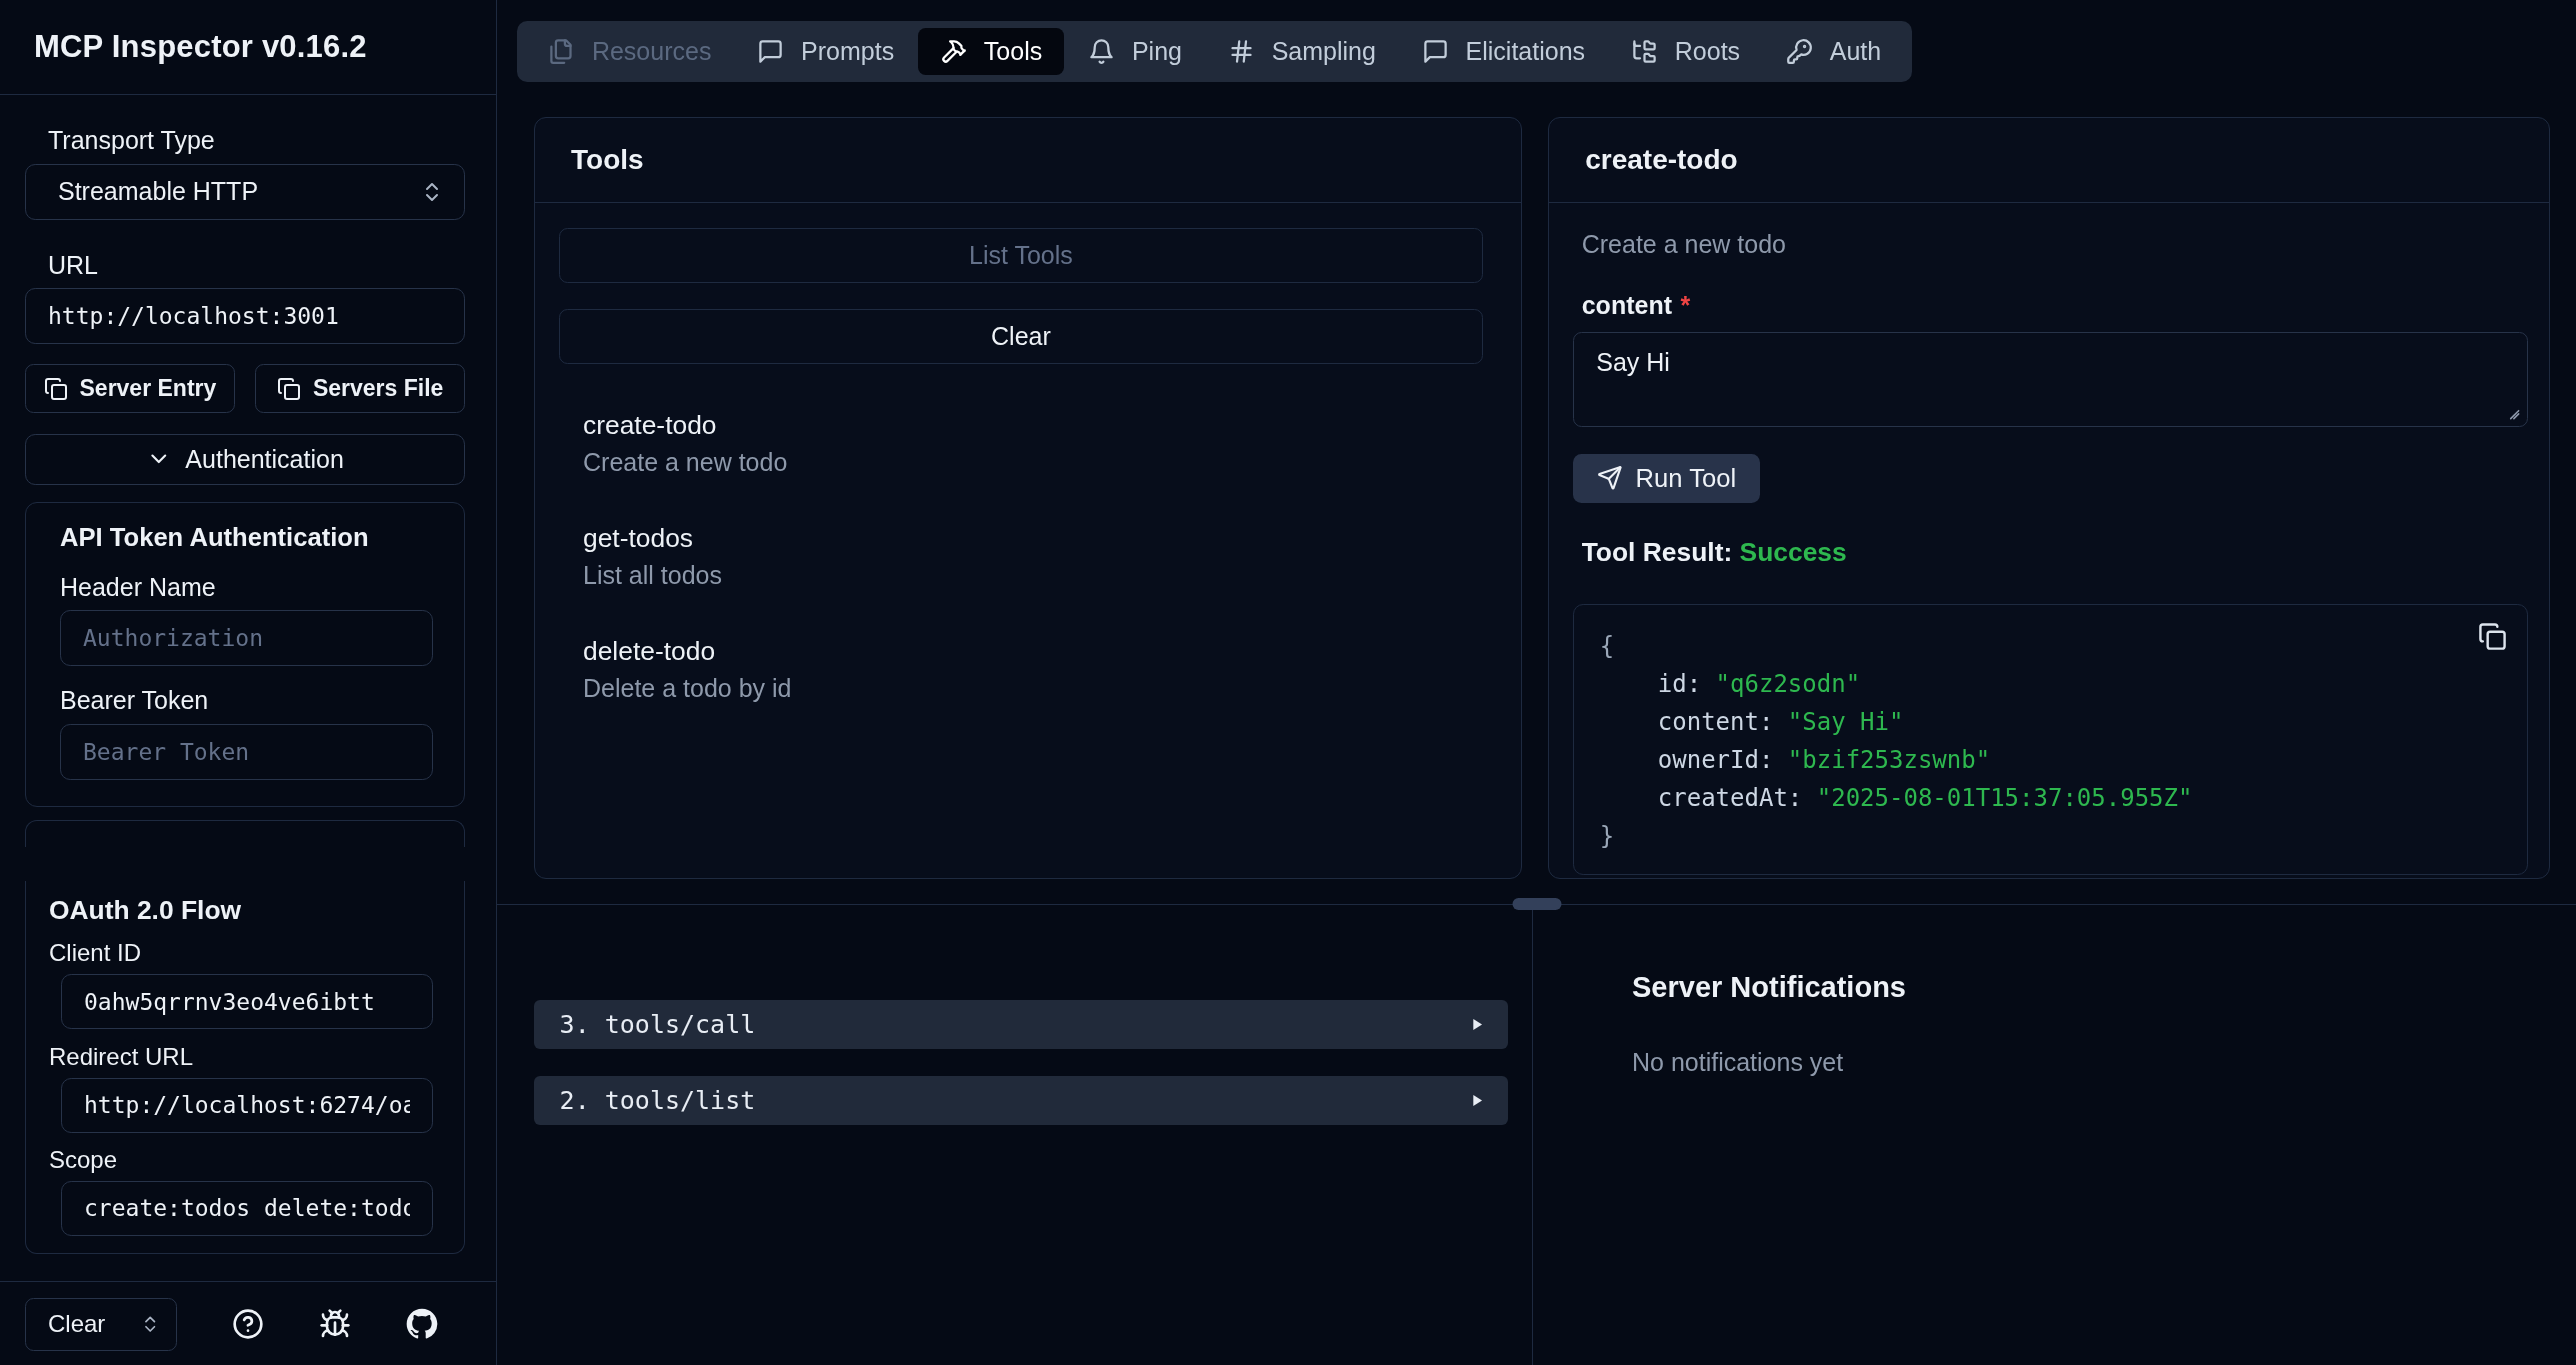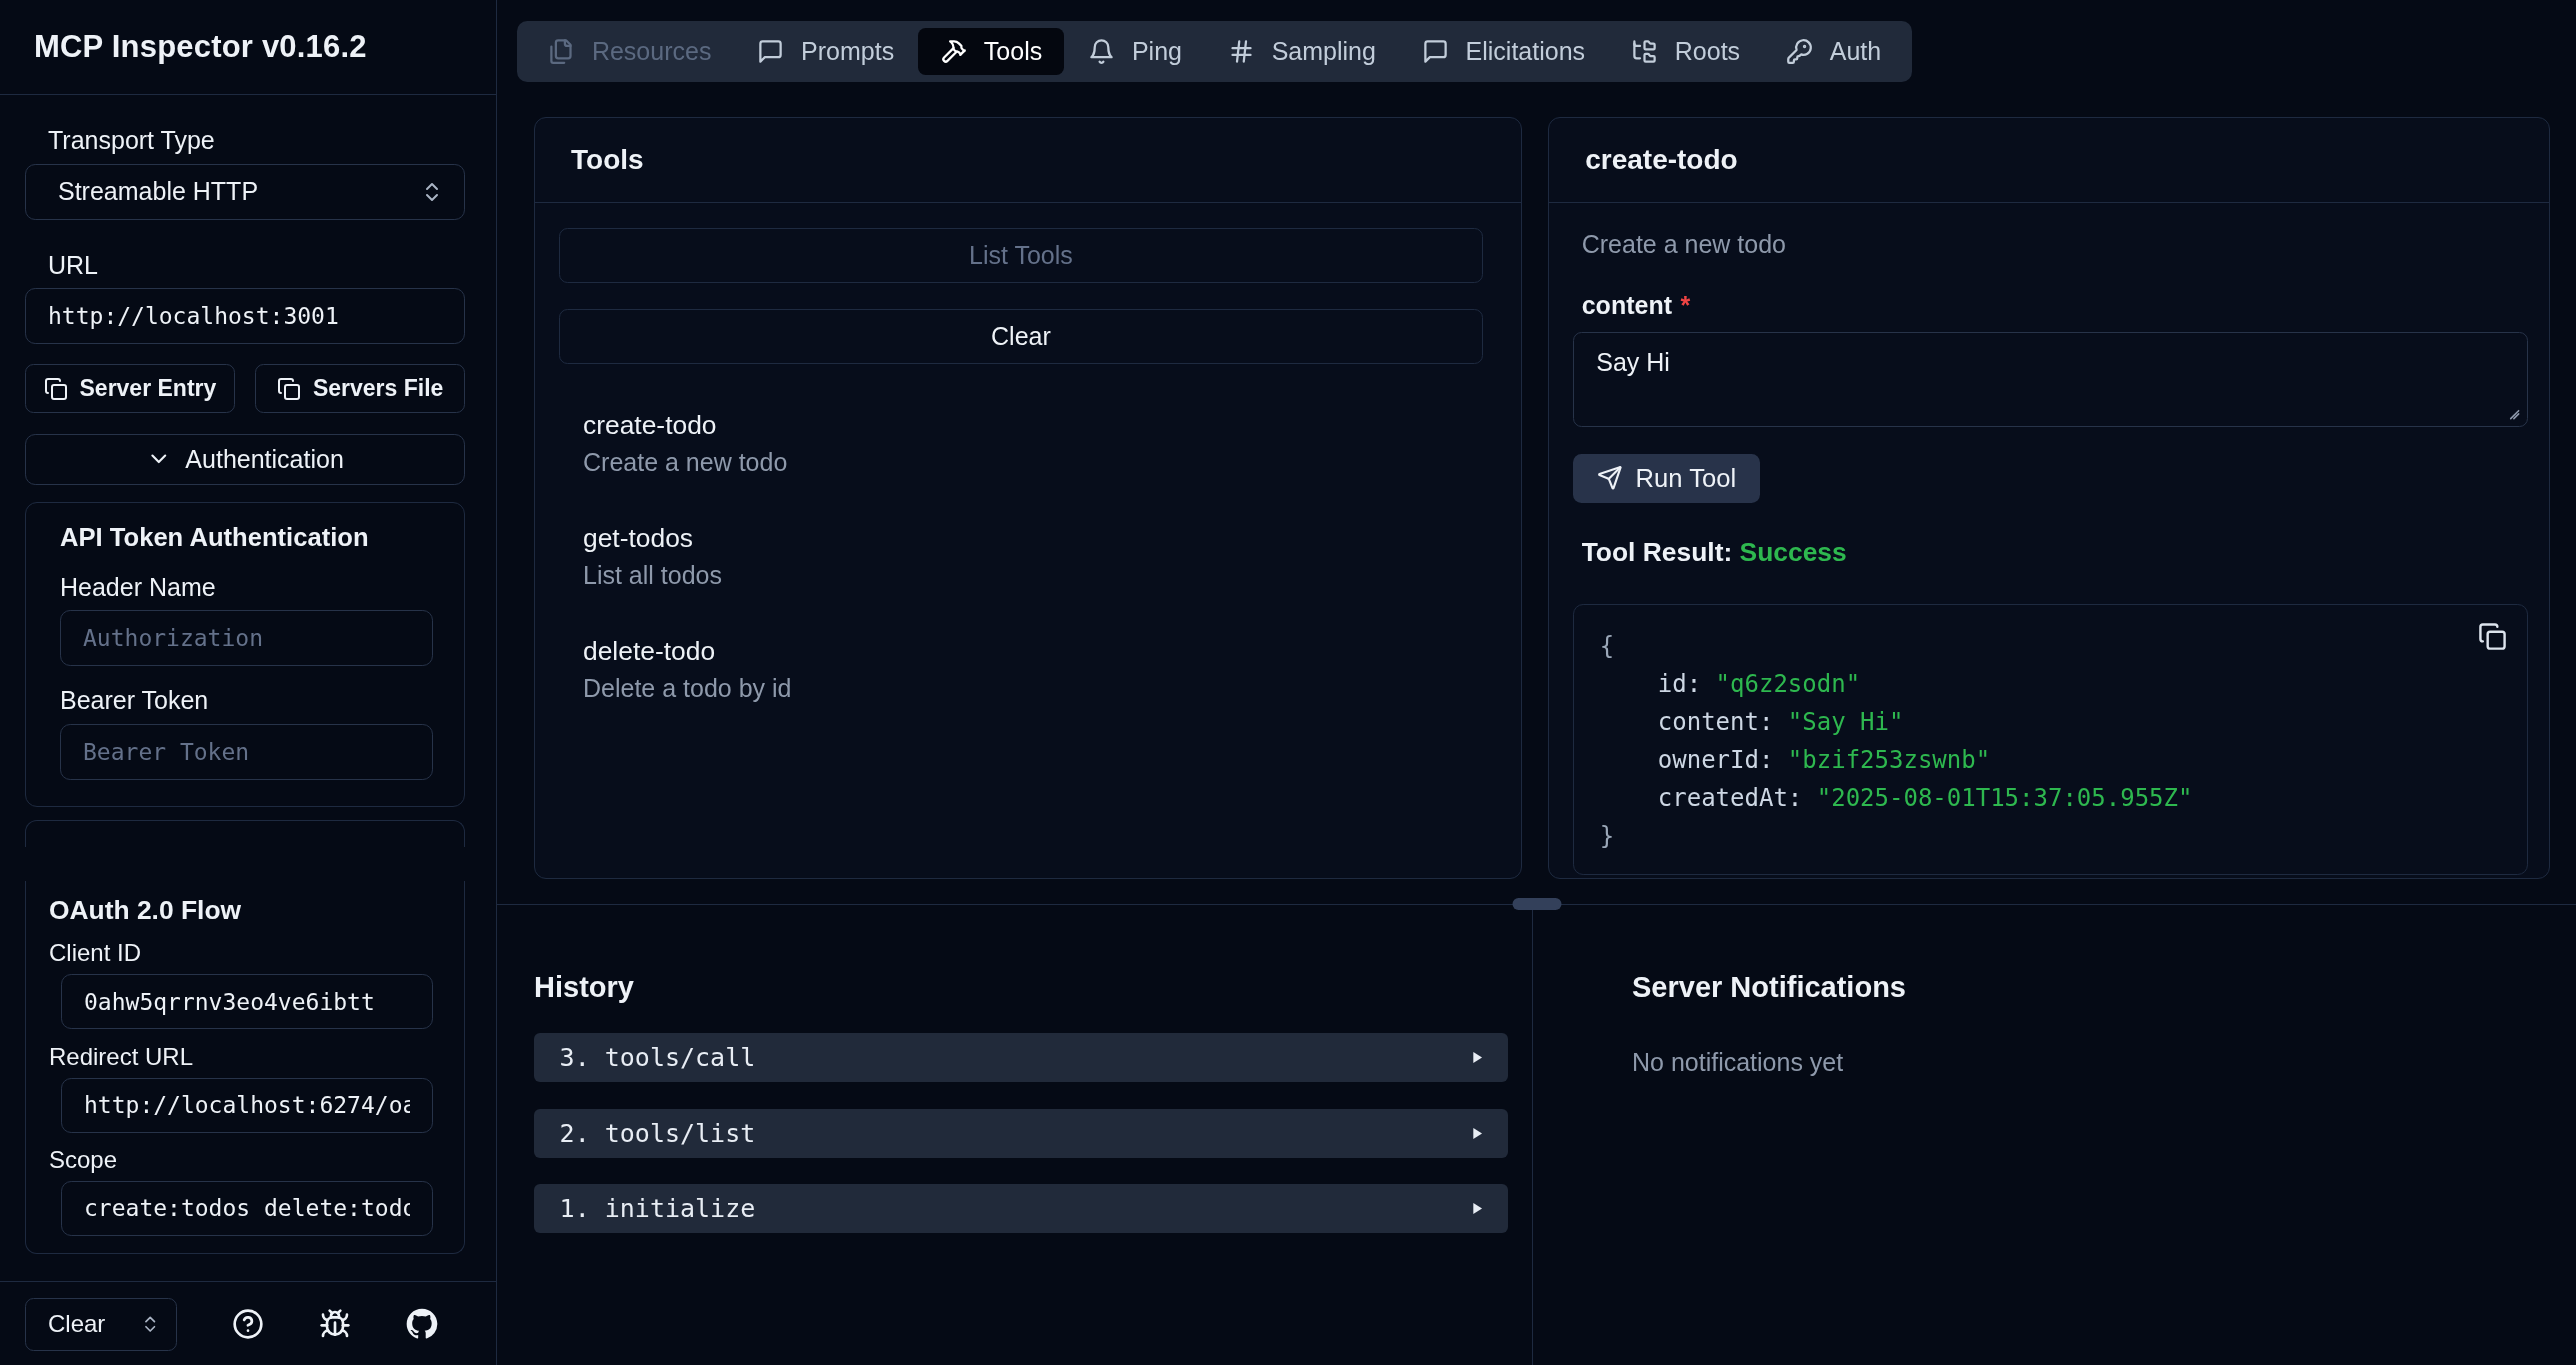--- a/index.html
+++ b/index.html
@@ -356,40 +356,33 @@
       </div>
     </section>
   </div>
 
   <div class="divider-h">
     <div class="divider-pill"></div>
   </div>
 
   <div class="panes-bottom">
     <section class="history-pane">
-      <h2 class="pane-title">History</h2>
       <div class="hist-list">
         <div class="hist-row">
           <span class="h-label mono">3. tools/call</span>
           <svg class="tri" width="19" height="19" viewBox="0 0 24 24" fill="currentColor">
               <path d="M8 5v14l11-7z"></path>
             </svg>
         </div>
         <div class="hist-row">
           <span class="h-label mono">2. tools/list</span>
           <svg class="tri" width="19" height="19" viewBox="0 0 24 24" fill="currentColor">
               <path d="M8 5v14l11-7z"></path>
             </svg>
         </div>
-        <div class="hist-row">
-          <span class="h-label mono">1. initialize</span>
-          <svg class="tri" width="19" height="19" viewBox="0 0 24 24" fill="currentColor">
-              <path d="M8 5v14l11-7z"></path>
-            </svg>
-        </div>
       </div>
     </section>
     <section class="notif-pane">
       <h2 class="pane-title">Server Notifications</h2>
       <p class="notif-empty">No notifications yet</p>
     </section>
   </div>
 </main>
 
 

